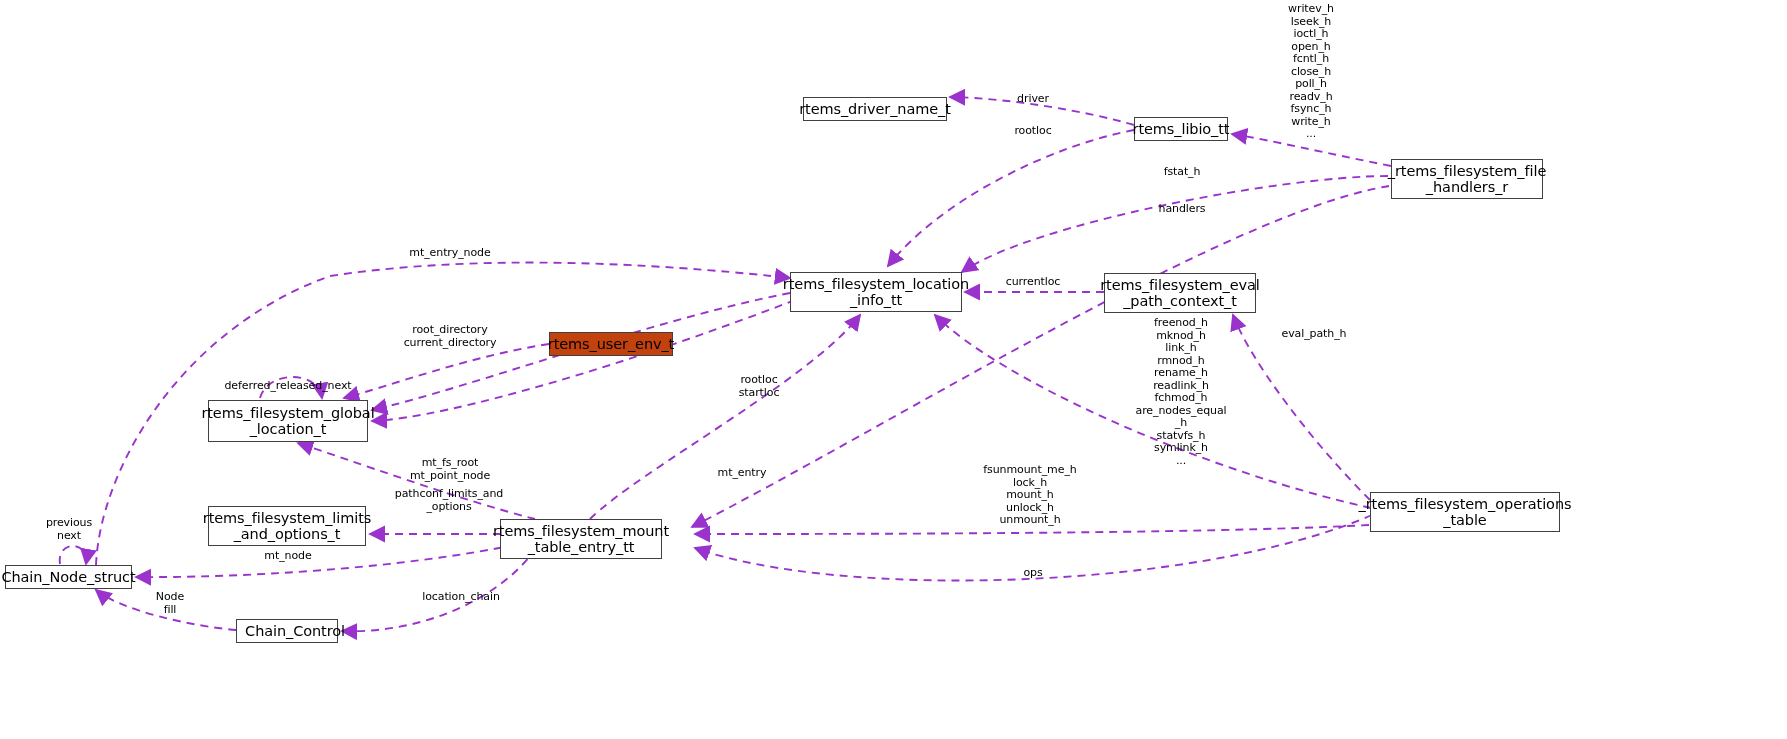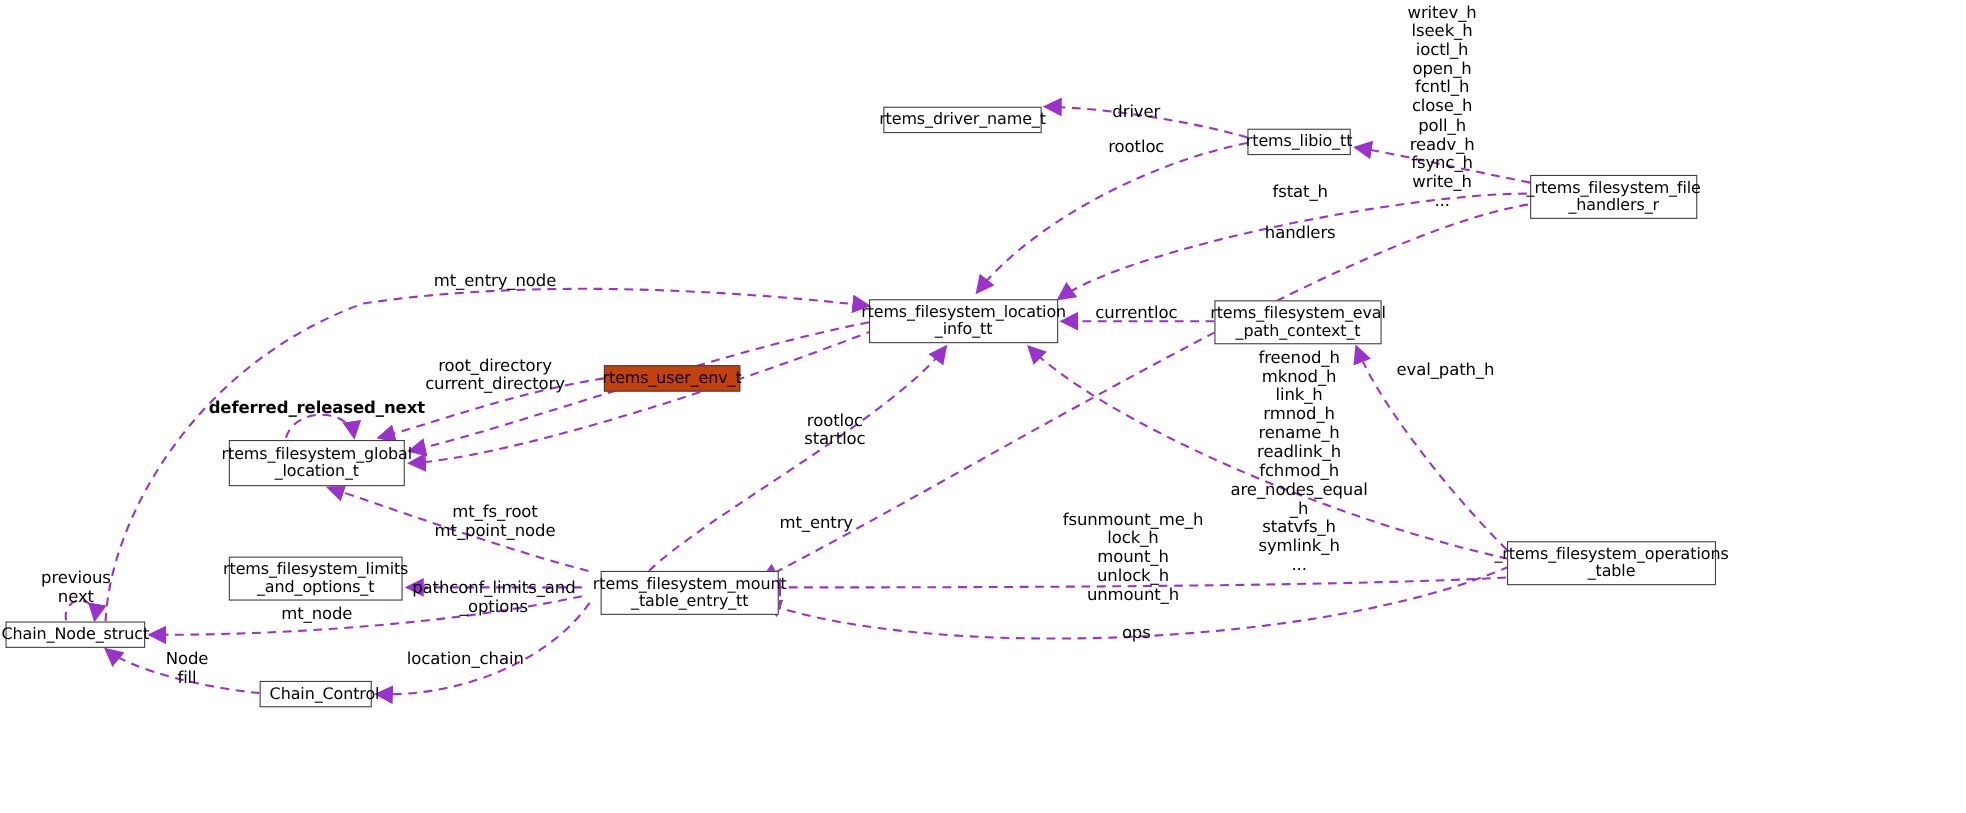--- a/index.html
+++ b/index.html
@@ -5,21 +5,21 @@
   html,body{margin:0;padding:0;background:#ffffff;}
   body{width:1787px;height:739px;overflow:hidden;
        font-family:"DejaVu Sans","Liberation Sans",sans-serif;}
   #diagram{position:relative;width:1787px;height:739px;background:#fff;}
   svg{position:absolute;left:0;top:0;width:1787px;height:739px;}
   .node-box{position:absolute;box-sizing:border-box;border:1.6px solid #404040;
             background:#ffffff;display:flex;align-items:center;justify-content:center;
             text-align:center;line-height:1.12;color:#000;font-size:14.5px;
             letter-spacing:-0.1px;}
   .node-box.filled{background:#c2410c;border-color:#404040;}
-  .edge-label{position:absolute;color:#000;font-size:15px;line-height:1.12;
+  .edge-label{position:absolute;color:#000;font-size:11px;line-height:1.12;
               text-align:center;white-space:pre;letter-spacing:-0.1px;
               transform:translateX(-50%);}
   .edge-label.stack{line-height:1.14;}
 </style>
 </head>
 <body>
 
 <div id="diagram">
   <svg id="edge-layer" viewBox="0 0 1787 739" xmlns="http://www.w3.org/2000/svg">
     <defs>
@@ -79,21 +79,21 @@
 _location_t</span>
       </div>
       <div class="node-box" style="left: 1370px; top: 492px; width: 190px; height: 40px;">
         <span style="white-space: pre;">_rtems_filesystem_operations
 _table</span>
       </div>
       <div class="node-box" style="left: 208px; top: 506px; width: 158px; height: 40px;">
         <span style="white-space: pre;">rtems_filesystem_limits
 _and_options_t</span>
       </div>
-      <div class="node-box" style="left: 546px; top: 519px; width: 162px; height: 40px;">
+      <div class="node-box" style="left: 500px; top: 519px; width: 162px; height: 40px;">
         <span style="white-space: pre;">rtems_filesystem_mount
 _table_entry_tt</span>
       </div>
       <div class="node-box" style="left: 5px; top: 565px; width: 127px; height: 24px;">
         <span style="white-space: pre;">Chain_Node_struct</span>
       </div>
       <div class="node-box" style="left: 236px; top: 619px; width: 102px; height: 24px; padding-left: 16px;">
         <span style="white-space: pre;">Chain_Control</span>
       </div>
     </div>
@@ -131,26 +131,26 @@
 lock_h
 mount_h
 unlock_h
 unmount_h</div>
       <div class="edge-label stack" style="left: 1033px; top: 567px;">ops</div>
       <div class="edge-label stack" style="left: 742px; top: 467px;">mt_entry</div>
       <div class="edge-label stack" style="left: 742px; top: 374px; margin-left: 17px;">rootloc
 startloc</div>
       <div class="edge-label stack" style="left: 450px; top: 324px;">root_directory
 current_directory</div>
-      <div class="edge-label stack" style="left: 288px; top: 362px; font-weight: bold;">deferred_released_next</div>
+      <div class="edge-label stack" style="left: 288px; top: 380px;">deferred_released_next</div>
       <div class="edge-label stack" style="left: 450px; top: 457px;">mt_fs_root
 mt_point_node</div>
-      <div class="edge-label stack" style="left: 449px; top: 526px;">pathconf_limits_and
+      <div class="edge-label stack" style="left: 449px; top: 488px;">pathconf_limits_and
 _options</div>
       <div class="edge-label stack" style="left: 288px; top: 550px;">mt_node</div>
-      <div class="edge-label stack" style="left: 423px; top: 591px;">location_chain</div>
+      <div class="edge-label stack" style="left: 461px; top: 591px;">location_chain</div>
       <div class="edge-label stack" style="left: 170px; top: 591px;">Node
 fill</div>
       <div class="edge-label stack" style="left: 450px; top: 247px;">mt_entry_node</div>
       <div class="edge-label stack" style="left: 69px; top: 517px;">previous
 next</div>
     </div>
 </div>
 
 </body></html>

